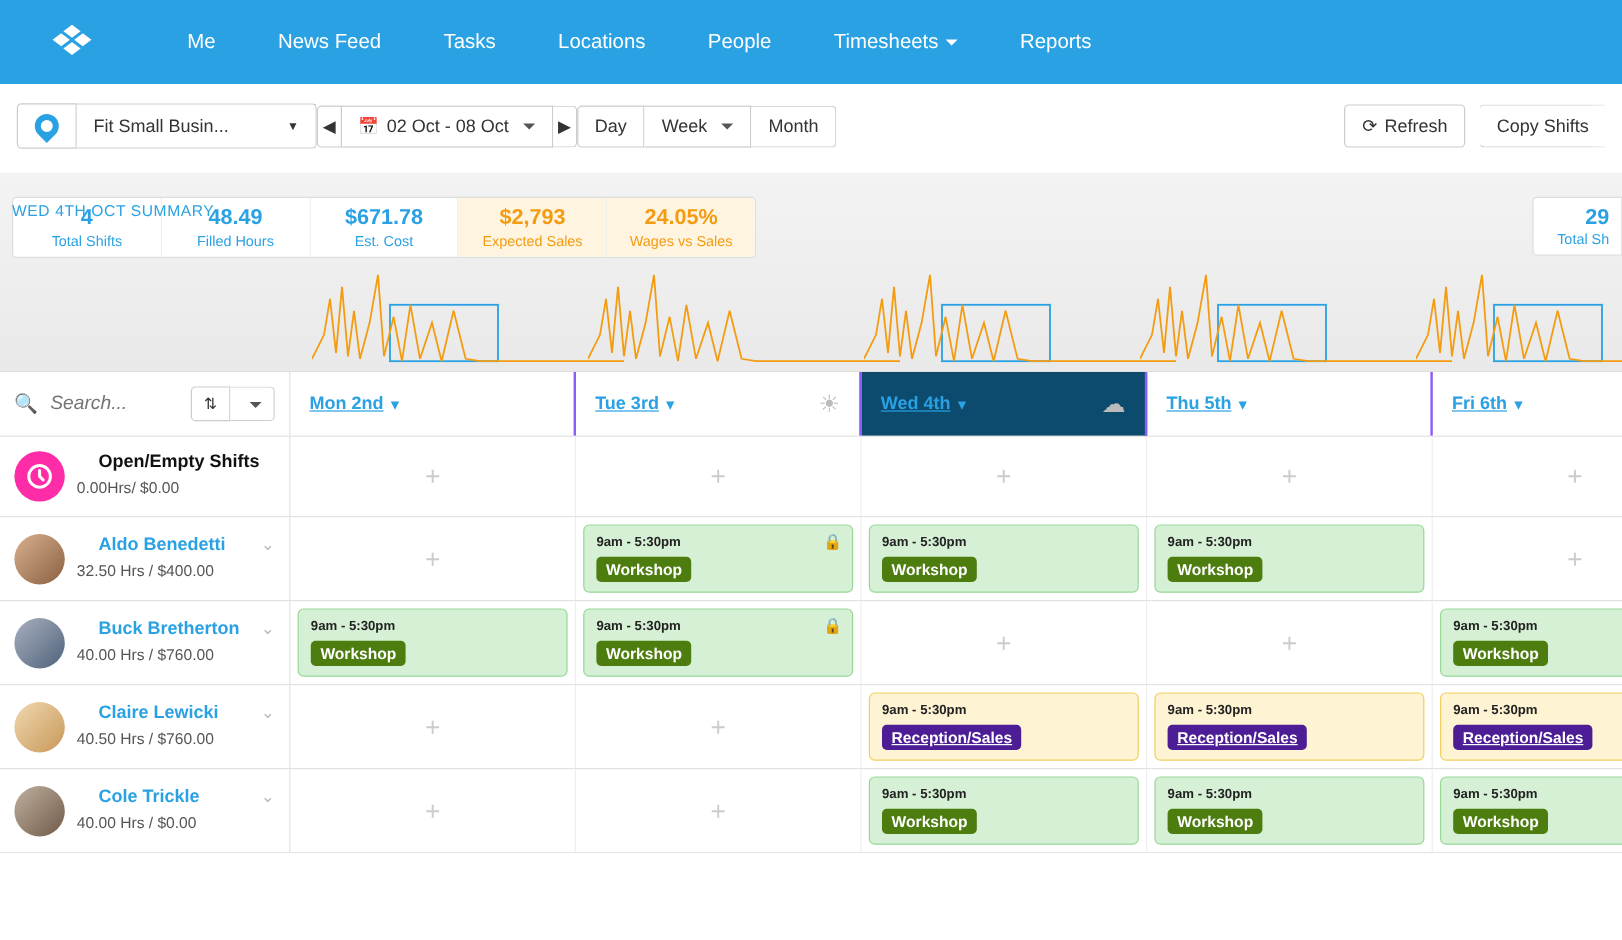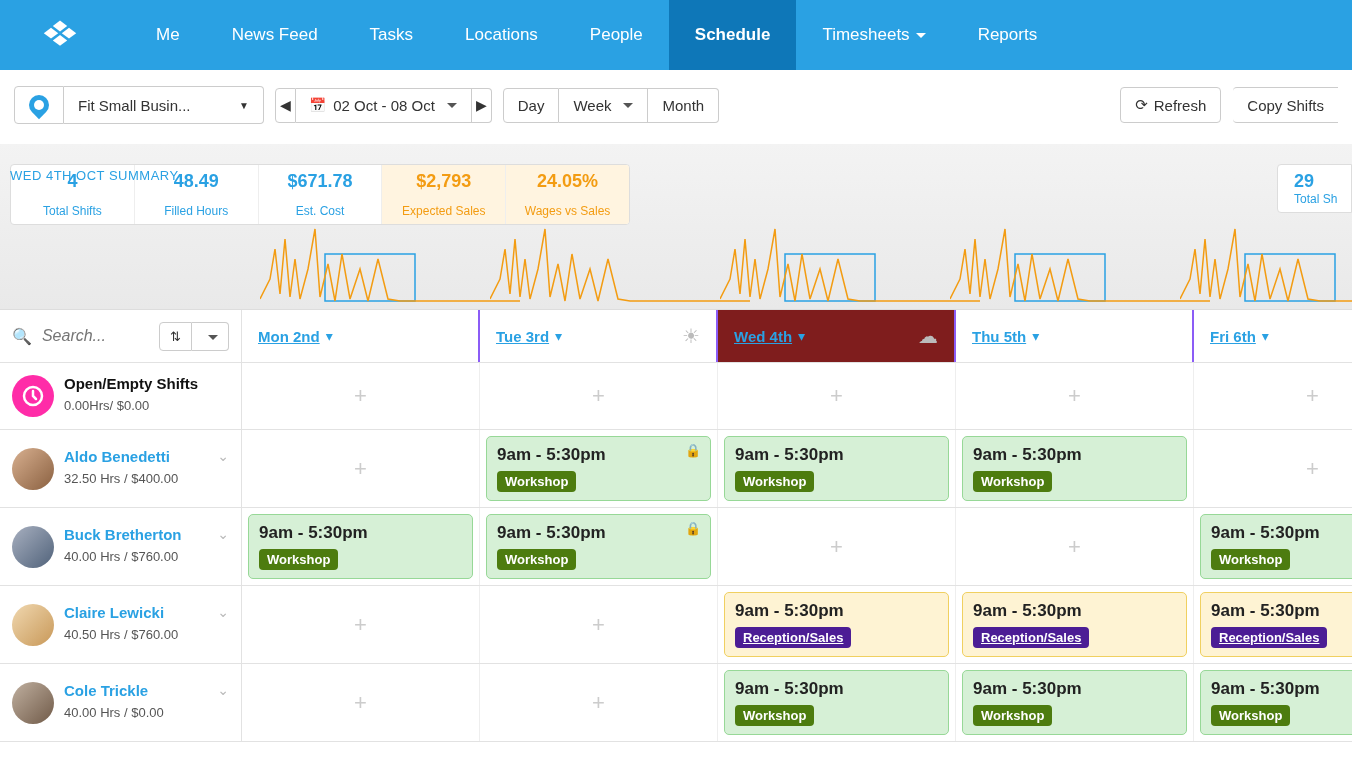--- a/index.html
+++ b/index.html
@@ -7,21 +7,21 @@
 
   
   .topnav { background: #2aa1e3; height: 70px; display: flex; align-items: center; padding: 0 20px; color: #fff; }
   .logo { width: 40px; height: 40px; display: flex; align-items: center; justify-content: center; margin-left: 20px; }
   .nav-items { display: flex; align-items: stretch; margin-left: 50px; height: 100%; }
   .nav-item { display: flex; align-items: center; padding: 0 26px; color: #fff; font-size: 17px; cursor: pointer; position: relative; }
   .nav-item.active { background: #0e77b8; font-weight: 700; }
   .caret-down { display: inline-block; width: 0; height: 0; border-left: 5px solid transparent; border-right: 5px solid transparent; border-top: 5px solid currentColor; margin-left: 6px; vertical-align: middle; }
 
   
-  .toolbar { display: flex; align-items: center; padding: 16px 14px 20px 14px; gap: 11px; border-bottom: 0; }
+  .toolbar { display: flex; align-items: center; padding: 16px 14px 20px 14px; gap: 0; border-bottom: 0; }
   .btn-group { display: inline-flex; }
   .btn { border: 1px solid #ccc; background: #fff; padding: 8px 14px; font-size: 15px; cursor: pointer; display: inline-flex; align-items: center; gap: 6px; }
   .btn:first-child { border-radius: 4px 0 0 4px; }
   .btn:last-child { border-radius: 0 4px 4px 0; }
   .btn + .btn { border-left: none; }
   .btn.single { border-radius: 4px; }
   .pin-icon { width: 20px; height: 20px; background: #2aa1e3; border-radius: 50% 50% 50% 0; transform: rotate(-45deg); position: relative; }
   .pin-icon::after { content:''; position:absolute; inset:5px; background:#fff; border-radius:50%; }
   .location-select { width: 200px; display:flex; align-items:center; justify-content:space-between; }
   .location-select .txt { white-space: nowrap; overflow: hidden; text-overflow: ellipsis; max-width: 130px; }
@@ -31,63 +31,63 @@
   .refresh-ic { display:inline-block; }
   .cal-ic { font-size:14px; }
 
   
   .summary-area { position: relative; background: linear-gradient(#f3f3f3, #e9e9e9); padding: 20px 0 0 0; overflow: hidden; height: 165px; }
   .summary-label { position:absolute; top: 6px; left: 10px; color: #2aa1e3; font-size: 13px; letter-spacing: .5px; margin-top: 18px; }
   .summary-boxes { display:flex; background:#fff; border:1px solid #ddd; border-radius:4px; overflow:hidden; width:620px; margin-left: 10px; }
   .summary-box { flex:1; text-align:center; padding:6px 6px; border-right:1px solid #eee; }
   .summary-box:last-child{ border-right:none;}
   .summary-box .val { font-size:18px; font-weight:600; }
-  .summary-box .lbl { font-size:12px; margin-top:12px; }
+  .summary-box .lbl { font-size:12px; margin-top:2px; }
   .sb-blue .val, .sb-blue .lbl { color:#2aa1e3; }
   .sb-orange { background:#fff4e0; }
   .sb-orange .val, .sb-orange .lbl { color:#f39c12; }
-  .summary-right { position:absolute; right:0; top:20px; background:#fff; border:1px solid #ddd; border-left:1px solid #ddd; border-radius:4px 0 0 4px; padding:6px 10px 6px 16px; text-align:left; width: 75px; }
+  .summary-right { position:absolute; right:0; top:20px; background:#fff; border:1px solid #ddd; border-left:1px solid #ddd; border-radius:4px 0 0 4px; padding:6px 10px 6px 16px; text-align:right; width: 75px; }
   .summary-right .val { font-size:18px; font-weight:600; color:#2aa1e3;}
   .summary-right .lbl { font-size:12px; color:#2aa1e3; white-space:nowrap; }
   .sparklines { position:absolute; left:0; right:0; bottom:0; height:100px; display:flex; }
   .sparklines svg { width: 260px; height: 100px; flex-shrink: 0; }
 
   
   .grid { border-top:1px solid #ddd; }
   .grid-header { display:flex; border-bottom:1px solid #e2e2e2; background:#fff; }
   .col0 { width:242px; flex-shrink:0; border-right:1px solid #e2e2e2; display:flex; align-items:center; padding: 10px 12px; gap:6px; }
   .search-ic { color:#888; font-size:16px; margin-right:4px;}
   .search-input { border:none; outline:none; font-size:16px; font-style:italic; color:#888; width:100px; }
   .sort-btns { margin-left:auto; display:flex; }
   .sort-btn { border:1px solid #ccc; padding:6px 10px; background:#fff; font-size:13px; }
   .sort-btn:first-child{border-radius:4px 0 0 4px;}
   .sort-btn:last-child{border-radius:0 4px 4px 0; border-left:none;}
   .date-col { flex:1 0 238px; min-width:238px; border-right:2px solid #8b5cf6; padding:14px 16px; display:flex; align-items:center; }
   .date-col a { color:#2aa1e3; text-decoration:underline; font-weight:600; font-size:15px;}
   .date-col .smallcaret{ color:#2aa1e3; margin-left:6px;}
-  .date-col.active { background:#7f1d1d; }
+  .date-col.active { background:#0c4a6e; }
   .weather-ic { margin-left:auto; color:#bbb; font-size:20px; }
 
   
   .row { display:flex; border-bottom:1px solid #e2e2e2; }
   .row .col0 { padding:10px 12px; }
   .emp-cell { display:flex; align-items:flex-start; gap:10px; width:100%; position:relative;}
   .avatar { width:42px; height:42px; border-radius:50%; flex-shrink:0; background:#ddd; background-size:cover; background-position:center; }
   .avatar.open { background:#ff2ca8; display:flex; align-items:center; justify-content:center;}
   .avatar.open svg { width:24px; height:24px; }
-  .emp-name { color:#2aa1e3; font-weight:600; font-size:15px; }
+  .emp-name { color:#2aa1e3; font-weight:600; font-size:15px;margin-left:18px; }
   .emp-name.black { color:#111; font-weight:700; }
   .emp-sub { color:#555; font-size:13px; margin-top:6px; }
   .emp-caret { position:absolute; right:0; top:0; color:#bbb; font-size:14px;}
   .cell { flex:1 0 238px; min-width:238px; border-right:1px solid #eee; padding:6px; display:flex; align-items:stretch; min-height:66px; position:relative;}
   .add-plus { margin:auto; color:#ccc; font-size:22px; font-weight:300;}
   .shift { flex:1; border-radius:5px; padding:8px 10px; position:relative; }
   .shift.green { background:#d6f0d6; border:1px solid #97d897; }
   .shift.yellow { background:#fef3d3; border:1px solid #f0d060; }
-  .shift-time { font-weight:700; font-size:17px; color:#222; }
+  .shift-time { font-weight:700; font-size:11px; color:#222; }
   .shift-tag { display:inline-block; margin-top:6px; padding:3px 8px; border-radius:4px; font-size:13px; font-weight:600; color:#fff; }
   .shift.green .shift-tag { background:#4d7c0f; }
   .shift.yellow .shift-tag { background:#4c1d95;text-decoration:underline; }
   .lock-ic { position:absolute; right:8px; top:6px; color:#9a9a9a; font-size:13px;}
   
   
   .av1 { background: linear-gradient(135deg,#d8b090,#8a6040);}
   .av2 { background: linear-gradient(135deg,#a8b0c0,#50627a);}
   .av3 { background: linear-gradient(135deg,#f0d8b0,#c89858);}
   .av4 { background: linear-gradient(135deg,#c0b0a0,#705a48);}
@@ -105,21 +105,20 @@
         <polygon points="20,20 28,26 20,32 12,26"></polygon>
       </g>
     </svg>
   </div>
   <div class="nav-items" id="nav-items">
       <div class="nav-item">Me</div>
       <div class="nav-item">News Feed</div>
       <div class="nav-item">Tasks</div>
       <div class="nav-item">Locations</div>
       <div class="nav-item">People</div>
-      <div class="nav-item active">Schedule</div>
       <div class="nav-item">Timesheets<span class="caret-down"></span></div>
       <div class="nav-item">Reports</div>
     </div>
 </div>
 
 <div class="toolbar">
   <div class="btn-group">
     <div class="btn">
         <span class="pin-icon"></span>
       </div>

